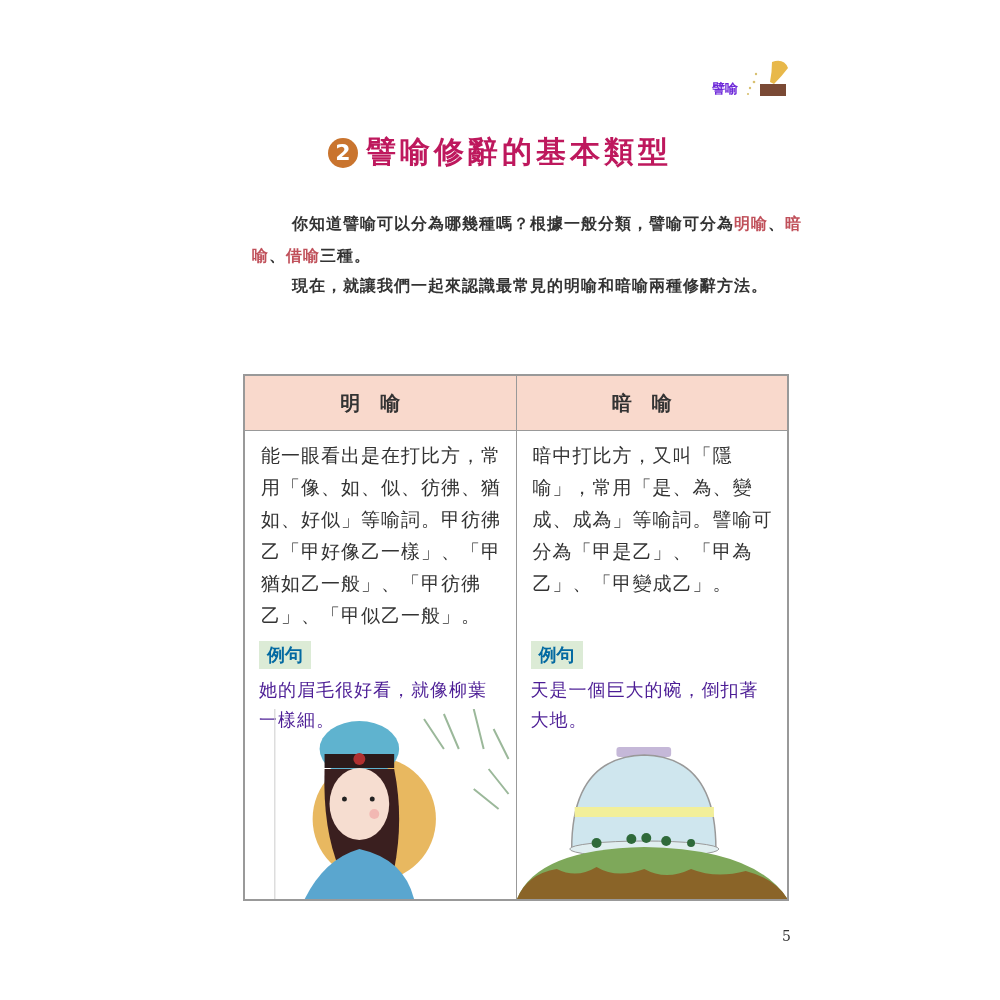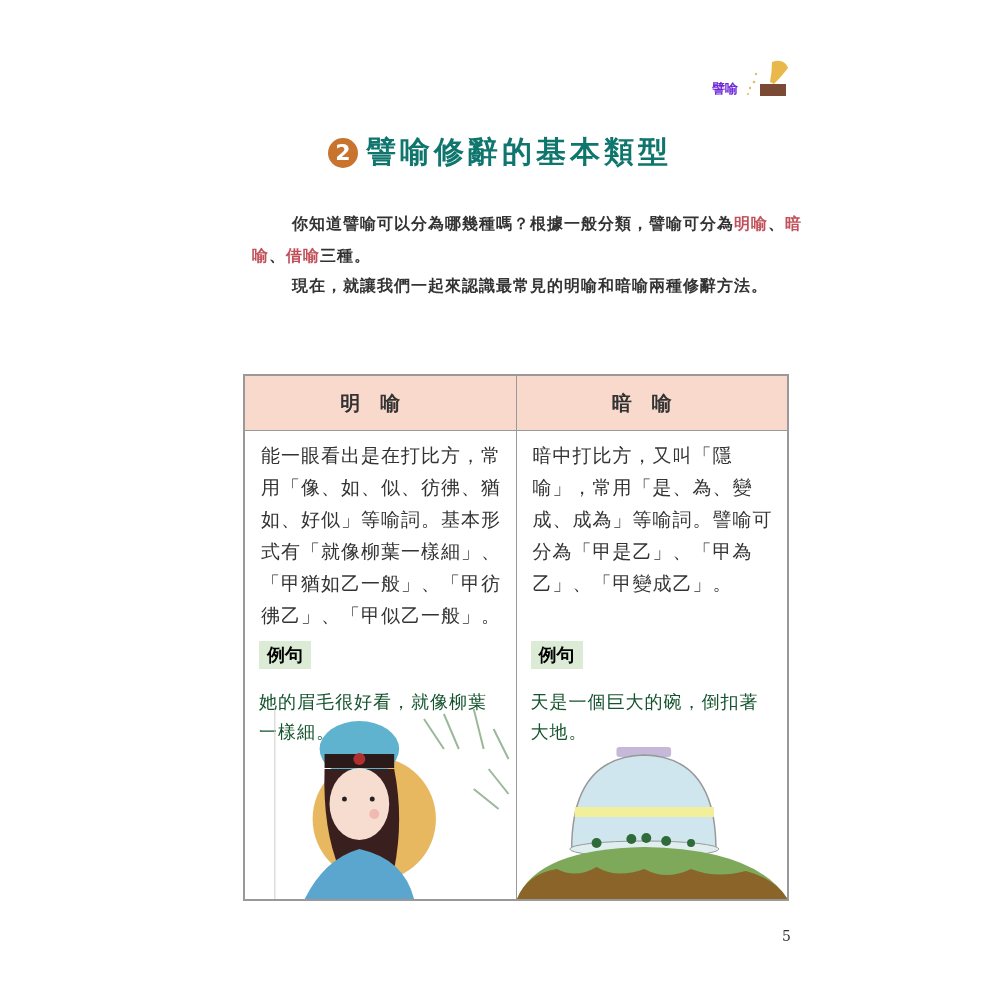--- a/index.html
+++ b/index.html
@@ -14,21 +14,21 @@
   .running-head .icon { width: 50px; height: 50px; margin-left: 4px; position: relative; top: -10px; }
   .title {
     position: absolute; top: 132px; left: 0; width: 1000px; display: flex; justify-content: center; align-items: center;
   }
   .title .num {
     width: 30px; height: 30px; border-radius: 50%; background: #c9742e; color: #fff;
     font-family: "DejaVu Sans", sans-serif; font-weight: bold; font-size: 22px;
     display: flex; align-items: center; justify-content: center; margin-right: 8px;
   }
   .title .text {
-    font-family: "DejaVu Sans", sans-serif; font-weight: bold; font-size: 30px; color: #0f766e; letter-spacing: 4px;
+    font-family: "DejaVu Sans", sans-serif; font-weight: bold; font-size: 30px; color: #be185d; letter-spacing: 4px;
   }
   .para {
     position: absolute; left: 252px; width: 560px; font-size: 16px; line-height: 32px; color: #333; letter-spacing: 1px; font-weight: bold;
   }
   .p1 { top: 208px; }
   .p2 { top: 270px; }
   .indent { display: inline-block; width: 40px; }
   .hl { color: #c0505a; }
   table.cmp {
     position: absolute; left: 243px; top: 374px; width: 546px; border-collapse: collapse;
@@ -36,24 +36,24 @@
   }
   table.cmp th {
     background: #f9d9cc; height: 52px; font-size: 20px; font-weight: bold; color: #333; letter-spacing: 20px;
     border: 1px solid #999; width: 50%;
   }
   table.cmp td {
     vertical-align: top; border: 1px solid #999; padding: 0; position: relative; height: 468px;
   }
   .cell-text { padding: 8px 14px 0 16px; font-size: 19px; line-height: 32px; color: #333; letter-spacing: 1px; }
   .example-label {
-    display: inline-block; margin: 10px 0 16px 14px; background: #dcebd6; padding: 2px 8px; font-size: 18px; font-weight: bold; color: #000000;
+    display: inline-block; margin: 10px 0 4px 14px; background: #dcebd6; padding: 2px 8px; font-size: 18px; font-weight: bold; color: #0369a1;
     font-family: "DejaVu Sans", sans-serif;
   }
-  .example-text { padding: 2px 14px 0 14px; font-size: 18px; line-height: 30px; color: #14532d; letter-spacing: 1px; }
+  .example-text { padding: 2px 14px 0 14px; font-size: 18px; line-height: 30px; color: #4c1d95; letter-spacing: 1px; }
   .illus { position: absolute; left: 0; bottom: 0; width: 100%; height: 190px; overflow: hidden; }
   .page-number { position: absolute; left: 782px; top: 928px; font-size: 14px; color: #333; }
 </style>
 </head>
 <body>
 
 <div class="running-head">
   <span class="label">譬喻</span>
   <svg class="icon" viewBox="0 0 50 50">
     <path d="M30 8 Q42 4 46 14 Q40 22 32 30 L28 28 Q30 18 30 8Z" fill="#e8b84a"></path>
@@ -79,21 +79,21 @@
 </div>
 
 <table class="cmp">
   <tbody>
       <tr>
     <th>明喻</th>
     <th>暗喻</th>
   </tr>
   <tr>
     <td>
-      <div class="cell-text">能一眼看出是在打比方，常用「像、如、似、彷彿、猶如、好似」等喻詞。基本形式有「就像柳葉一樣細」、「甲猶如乙一般」、「甲彷彿乙」、「甲似乙一般」。</div>
+      <div class="cell-text">能一眼看出是在打比方，常用「像、如、似、彷彿、猶如、好似」等喻詞。甲彷彿乙「甲好像乙一樣」、「甲猶如乙一般」、「甲彷彿乙」、「甲似乙一般」。</div>
       <span class="example-label">例句</span>
       <div class="example-text">她的眉毛很好看，就像柳葉一樣細。</div>
       <svg class="illus" viewBox="0 0 272 190" preserveAspectRatio="none">
         <line x1="30" y1="0" x2="30" y2="190" stroke="#ccc" stroke-width="1"></line>
         <g stroke="#9bb89a" stroke-width="2" fill="none">
           <path d="M180 10 l20 30 M200 5 l15 35 M230 0 l10 40 M250 20 l15 30 M245 60 l20 25 M230 80 l25 20"></path>
         </g>
         <circle cx="130" cy="110" r="62" fill="#e8b860"></circle>
         <ellipse cx="115" cy="40" rx="40" ry="28" fill="#5fb3cf"></ellipse>
         <rect x="80" y="45" width="70" height="14" fill="#2b1a1a"></rect>

